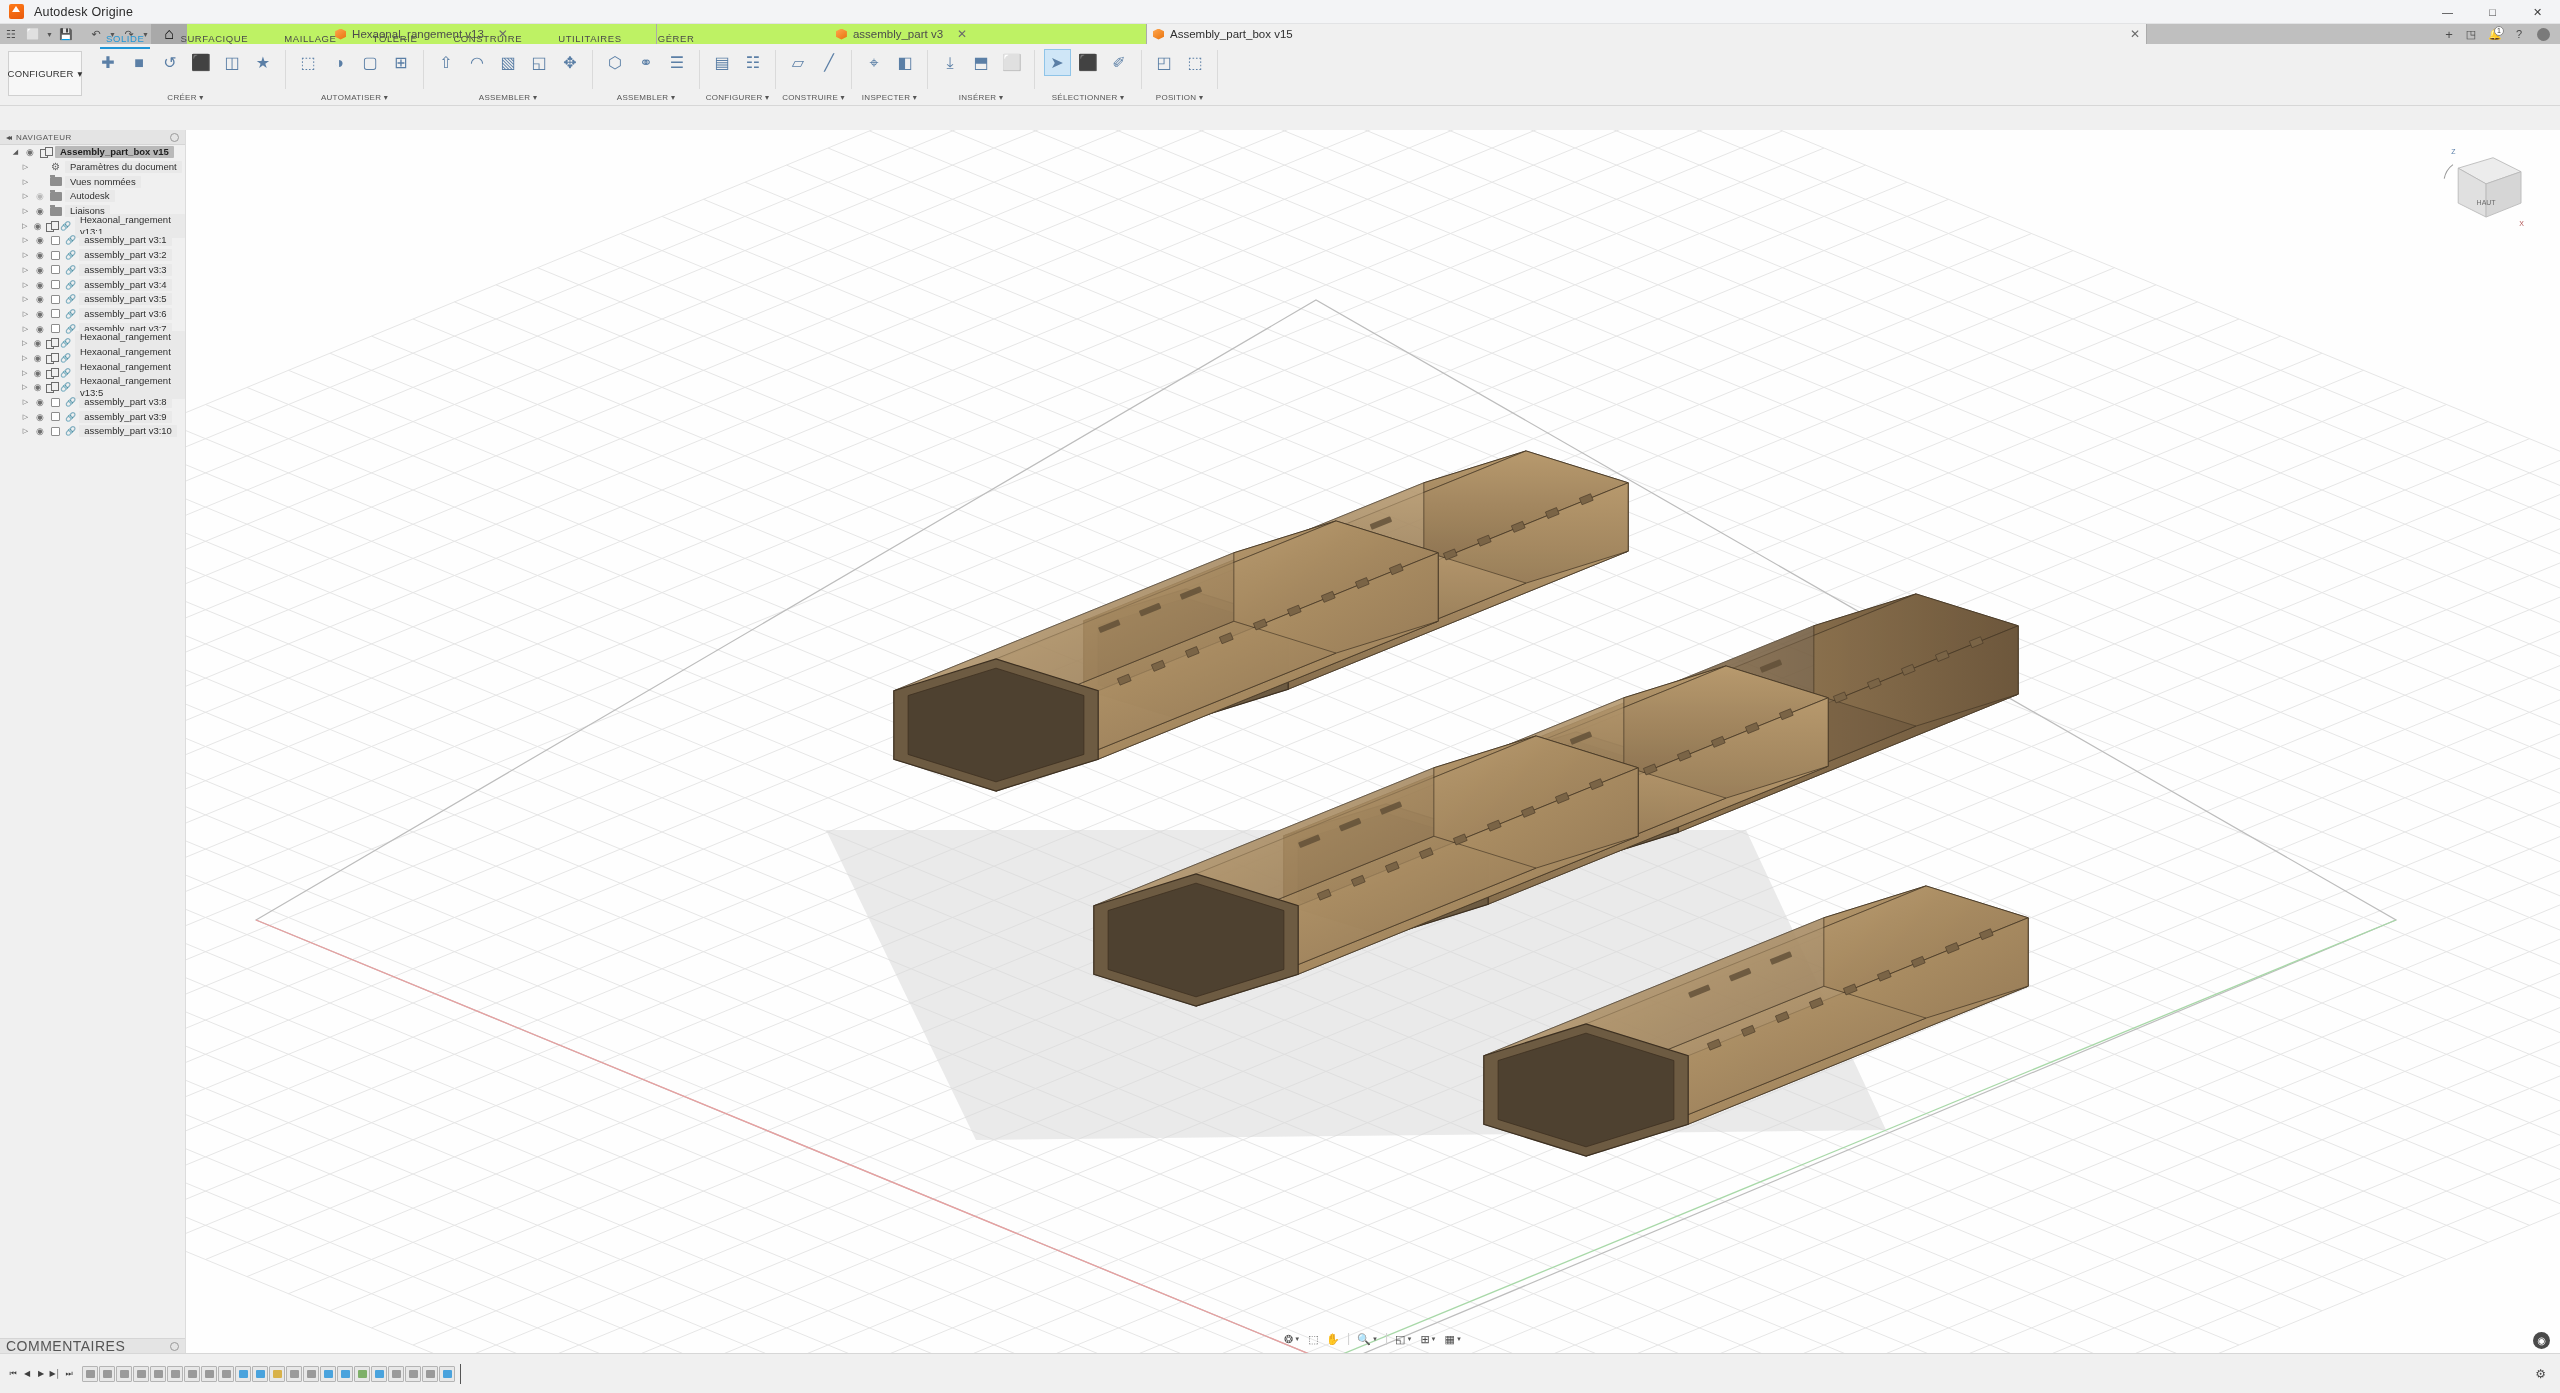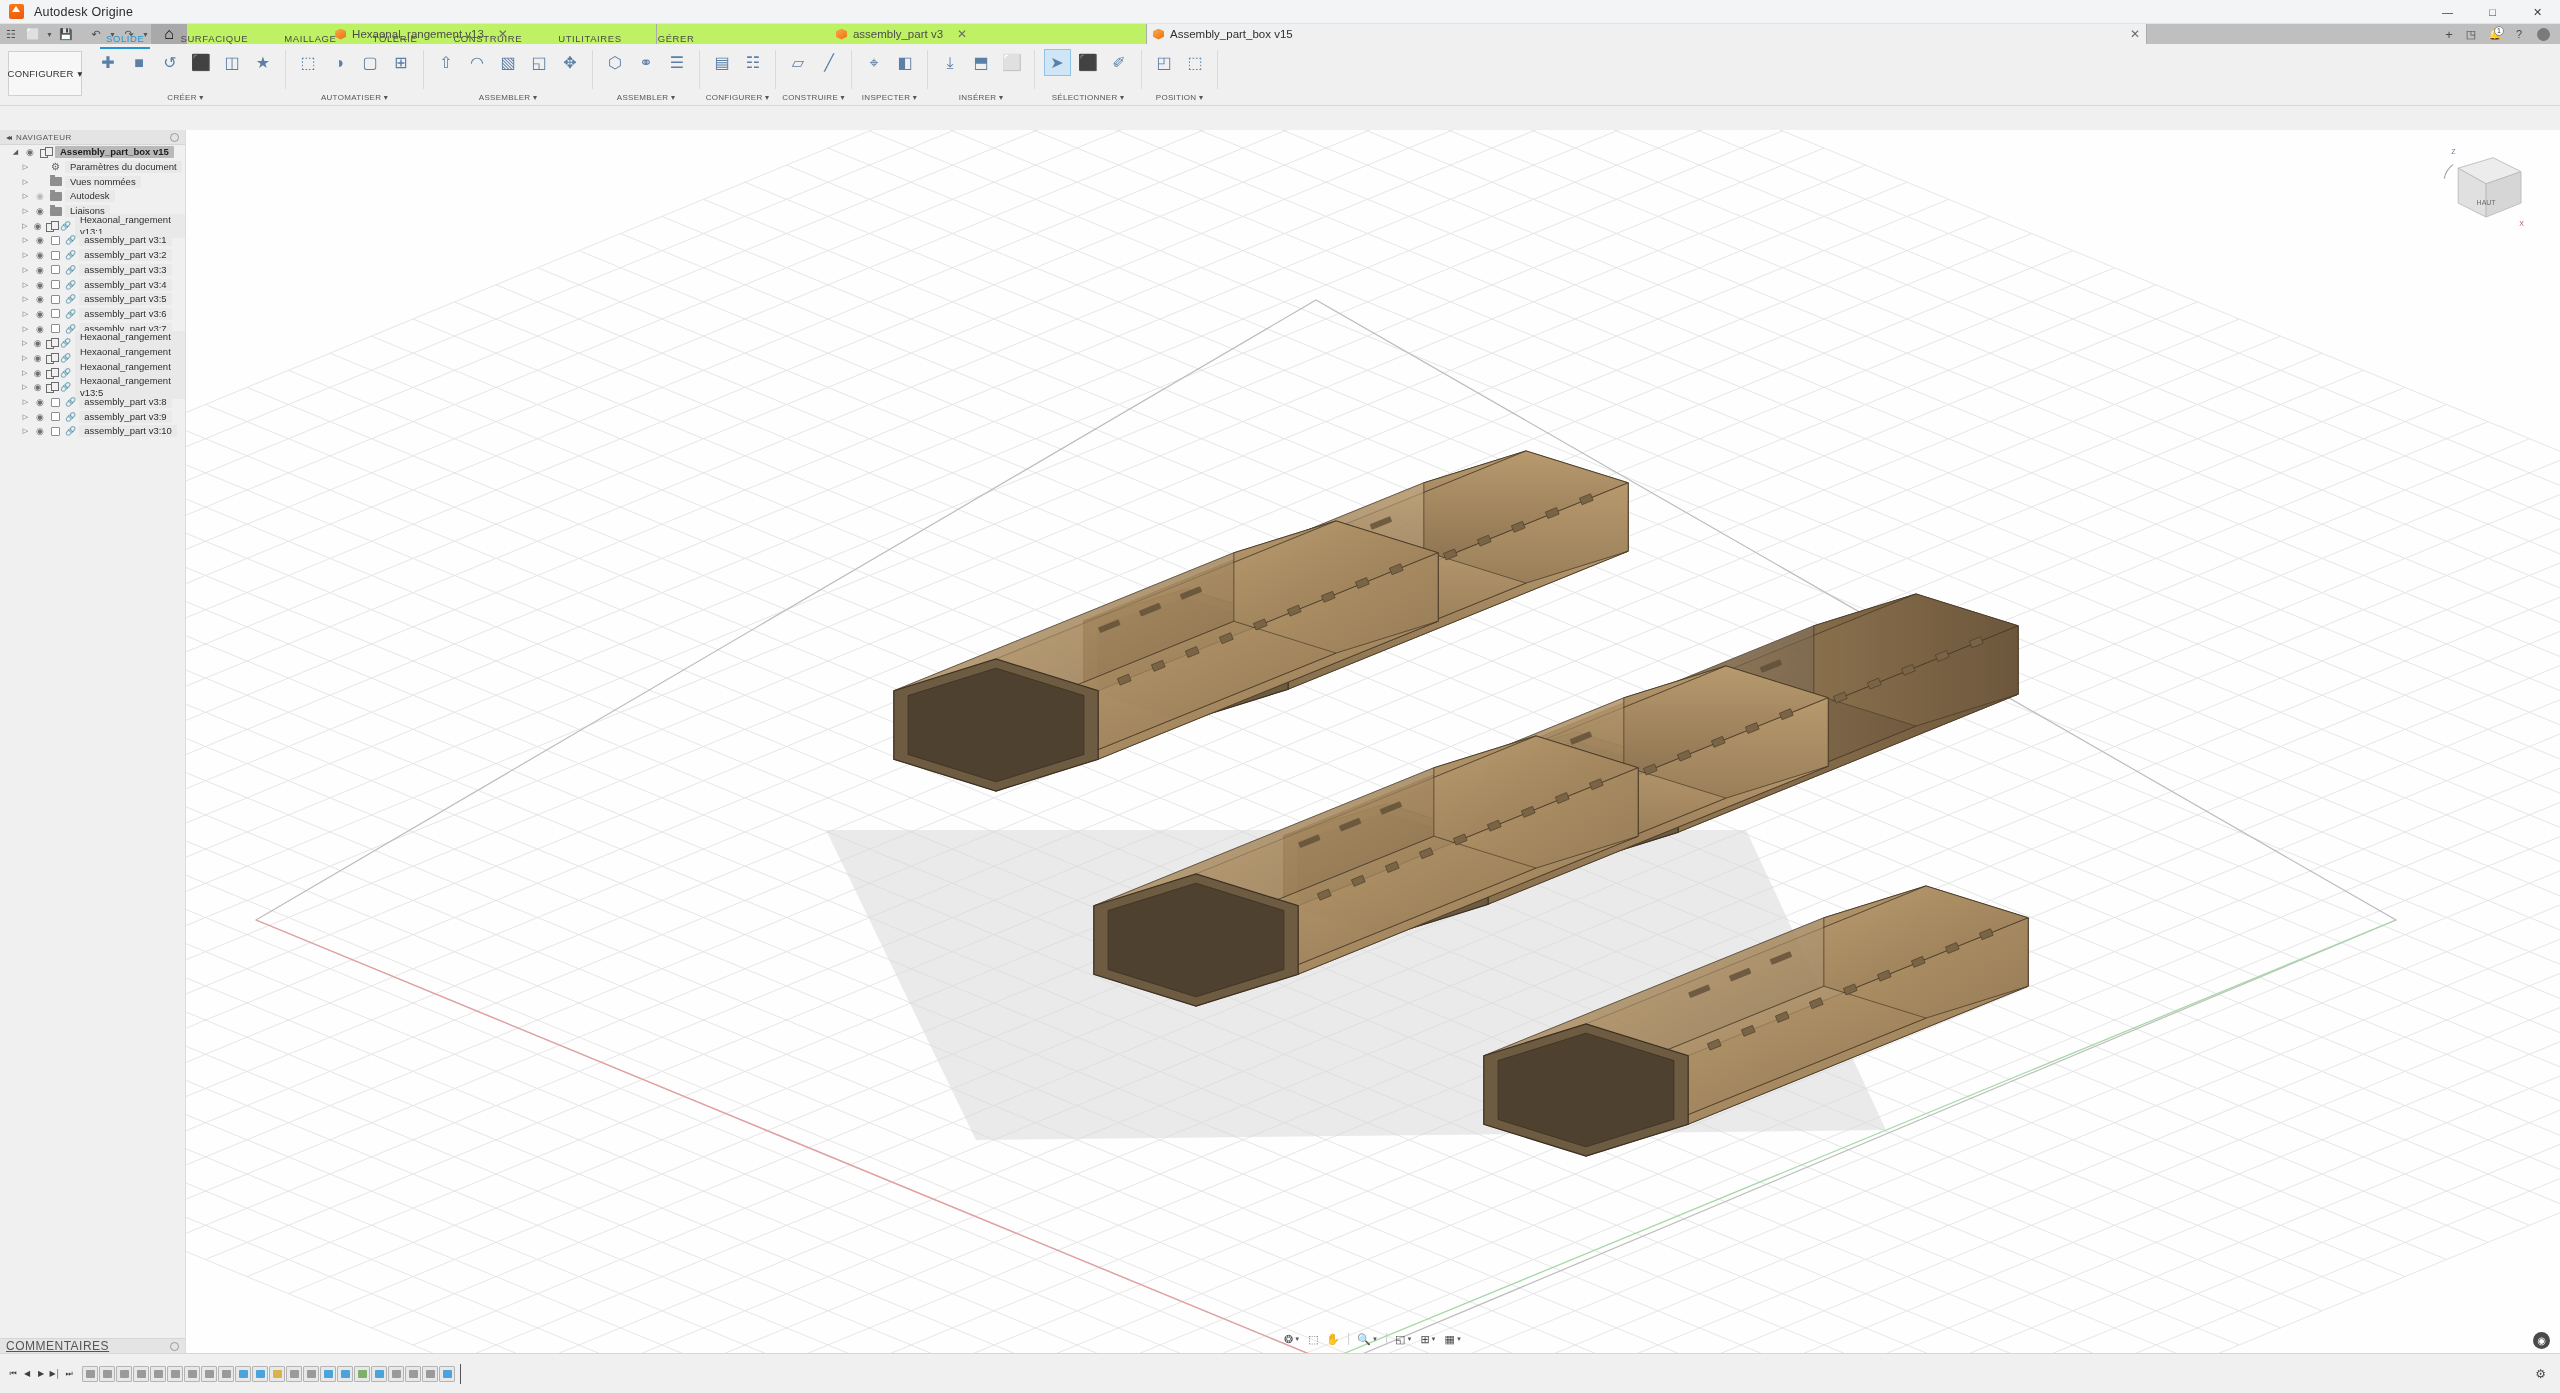--- a/index.html
+++ b/index.html
@@ -115,21 +115,21 @@
   .comp-ic:after{content:"";position:absolute;left:5px;top:0;width:6px;height:7px;border:1.2px solid #6c6c6c;background:#f0f0f0;}
   .fold-ic{width:12px;height:9px;background:#8e8e8e;border-radius:1px;position:relative;}
   .fold-ic:before{content:"";position:absolute;top:-2px;left:0;width:5px;height:2px;background:#8e8e8e;}
   .gear-ic{font-size:10px;color:#5f5f5f;line-height:10px;}
   .link-ic{font-size:9px;color:#3f7fbf;}
   .chk{width:9px;height:9px;border:1px solid #8d8d8d;background:#fff;border-radius:1px;}
   #comments{
     position:absolute;left:0;right:0;bottom:0;height:15px;background:#e4e4e4;
     border-top:1px solid #d5d5d5;display:flex;align-items:center;padding:0 6px;
   }
-  #comments .t{font-size:12px;color:#555;letter-spacing:.5px;text-decoration:underline;}
+  #comments .t{font-size:14px;color:#555;letter-spacing:.5px;}
   #comments .dot{margin-left:auto;width:9px;height:9px;border-radius:50%;border:1px solid #9a9a9a;}
 
   
   #canvas{ flex:1; position:relative; background:#fefefe; overflow:hidden;}
   #grid{ position:absolute; inset:0; }
   #viewcube{ position:absolute; right:32px; top:12px; width:96px;height:96px;}
   #navbar{
     position:absolute;left:50%;transform:translateX(-50%);bottom:5px;height:18px;
     display:flex;align-items:center;gap:2px;
   }

